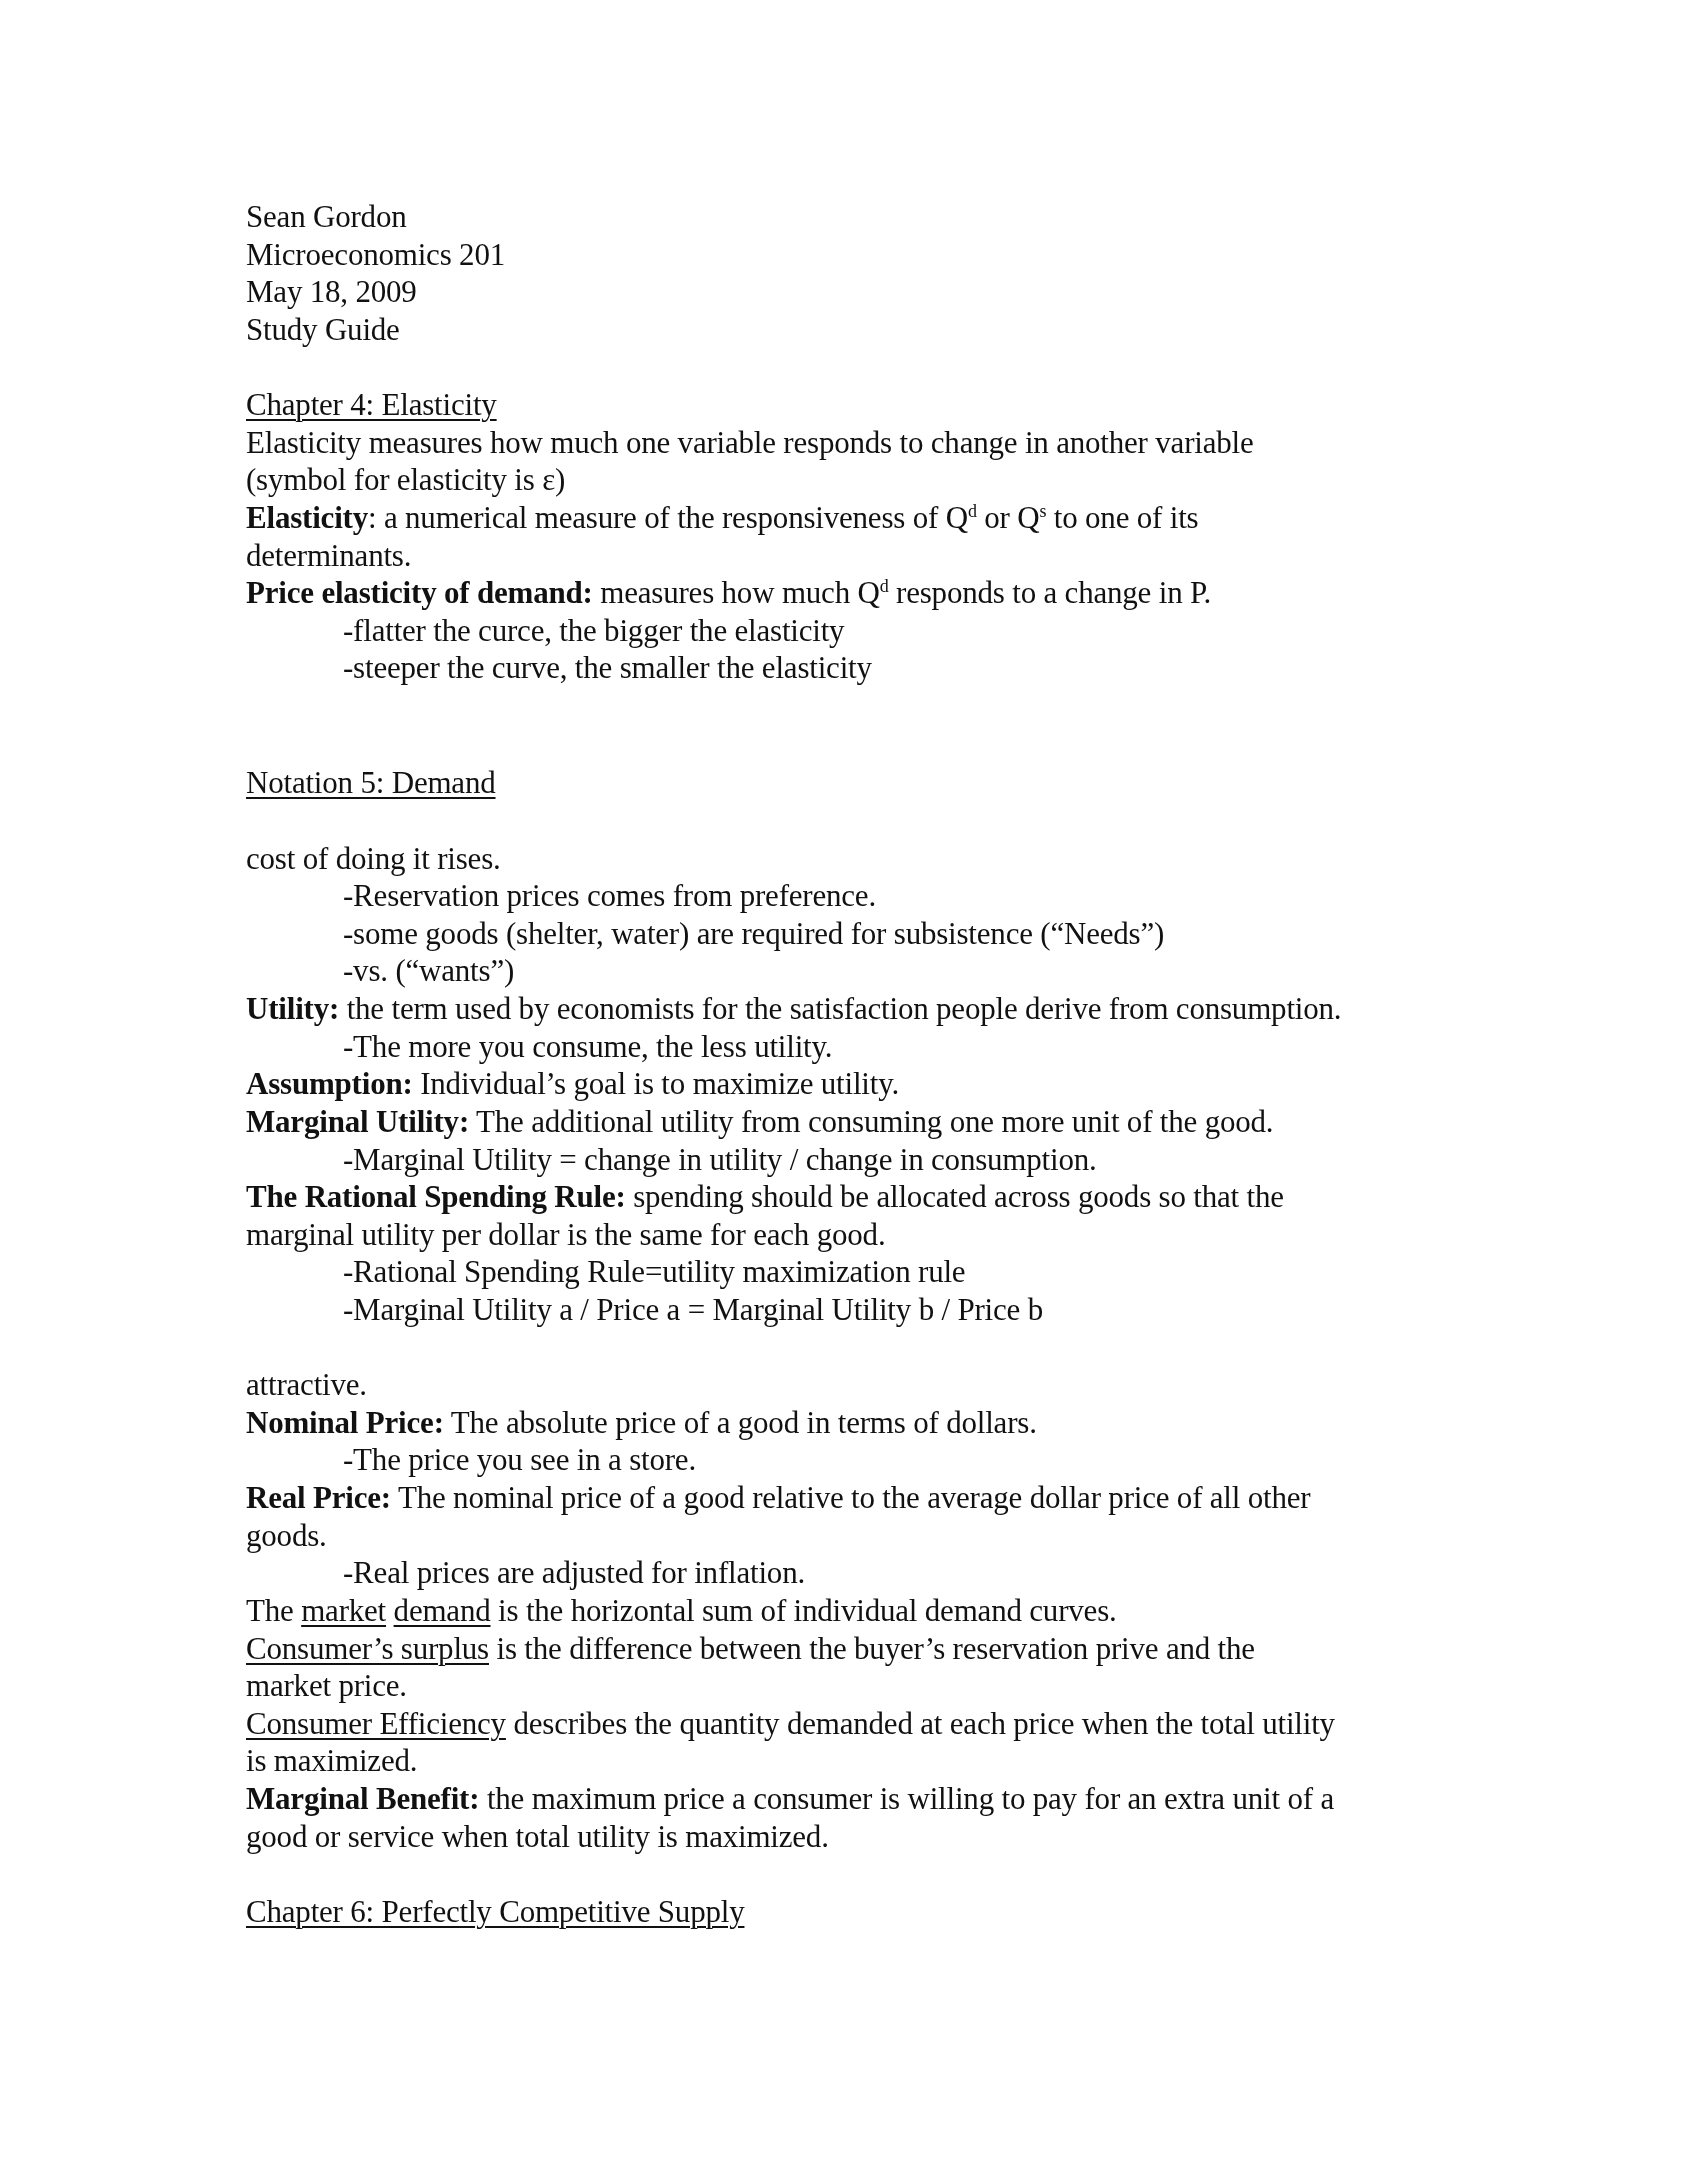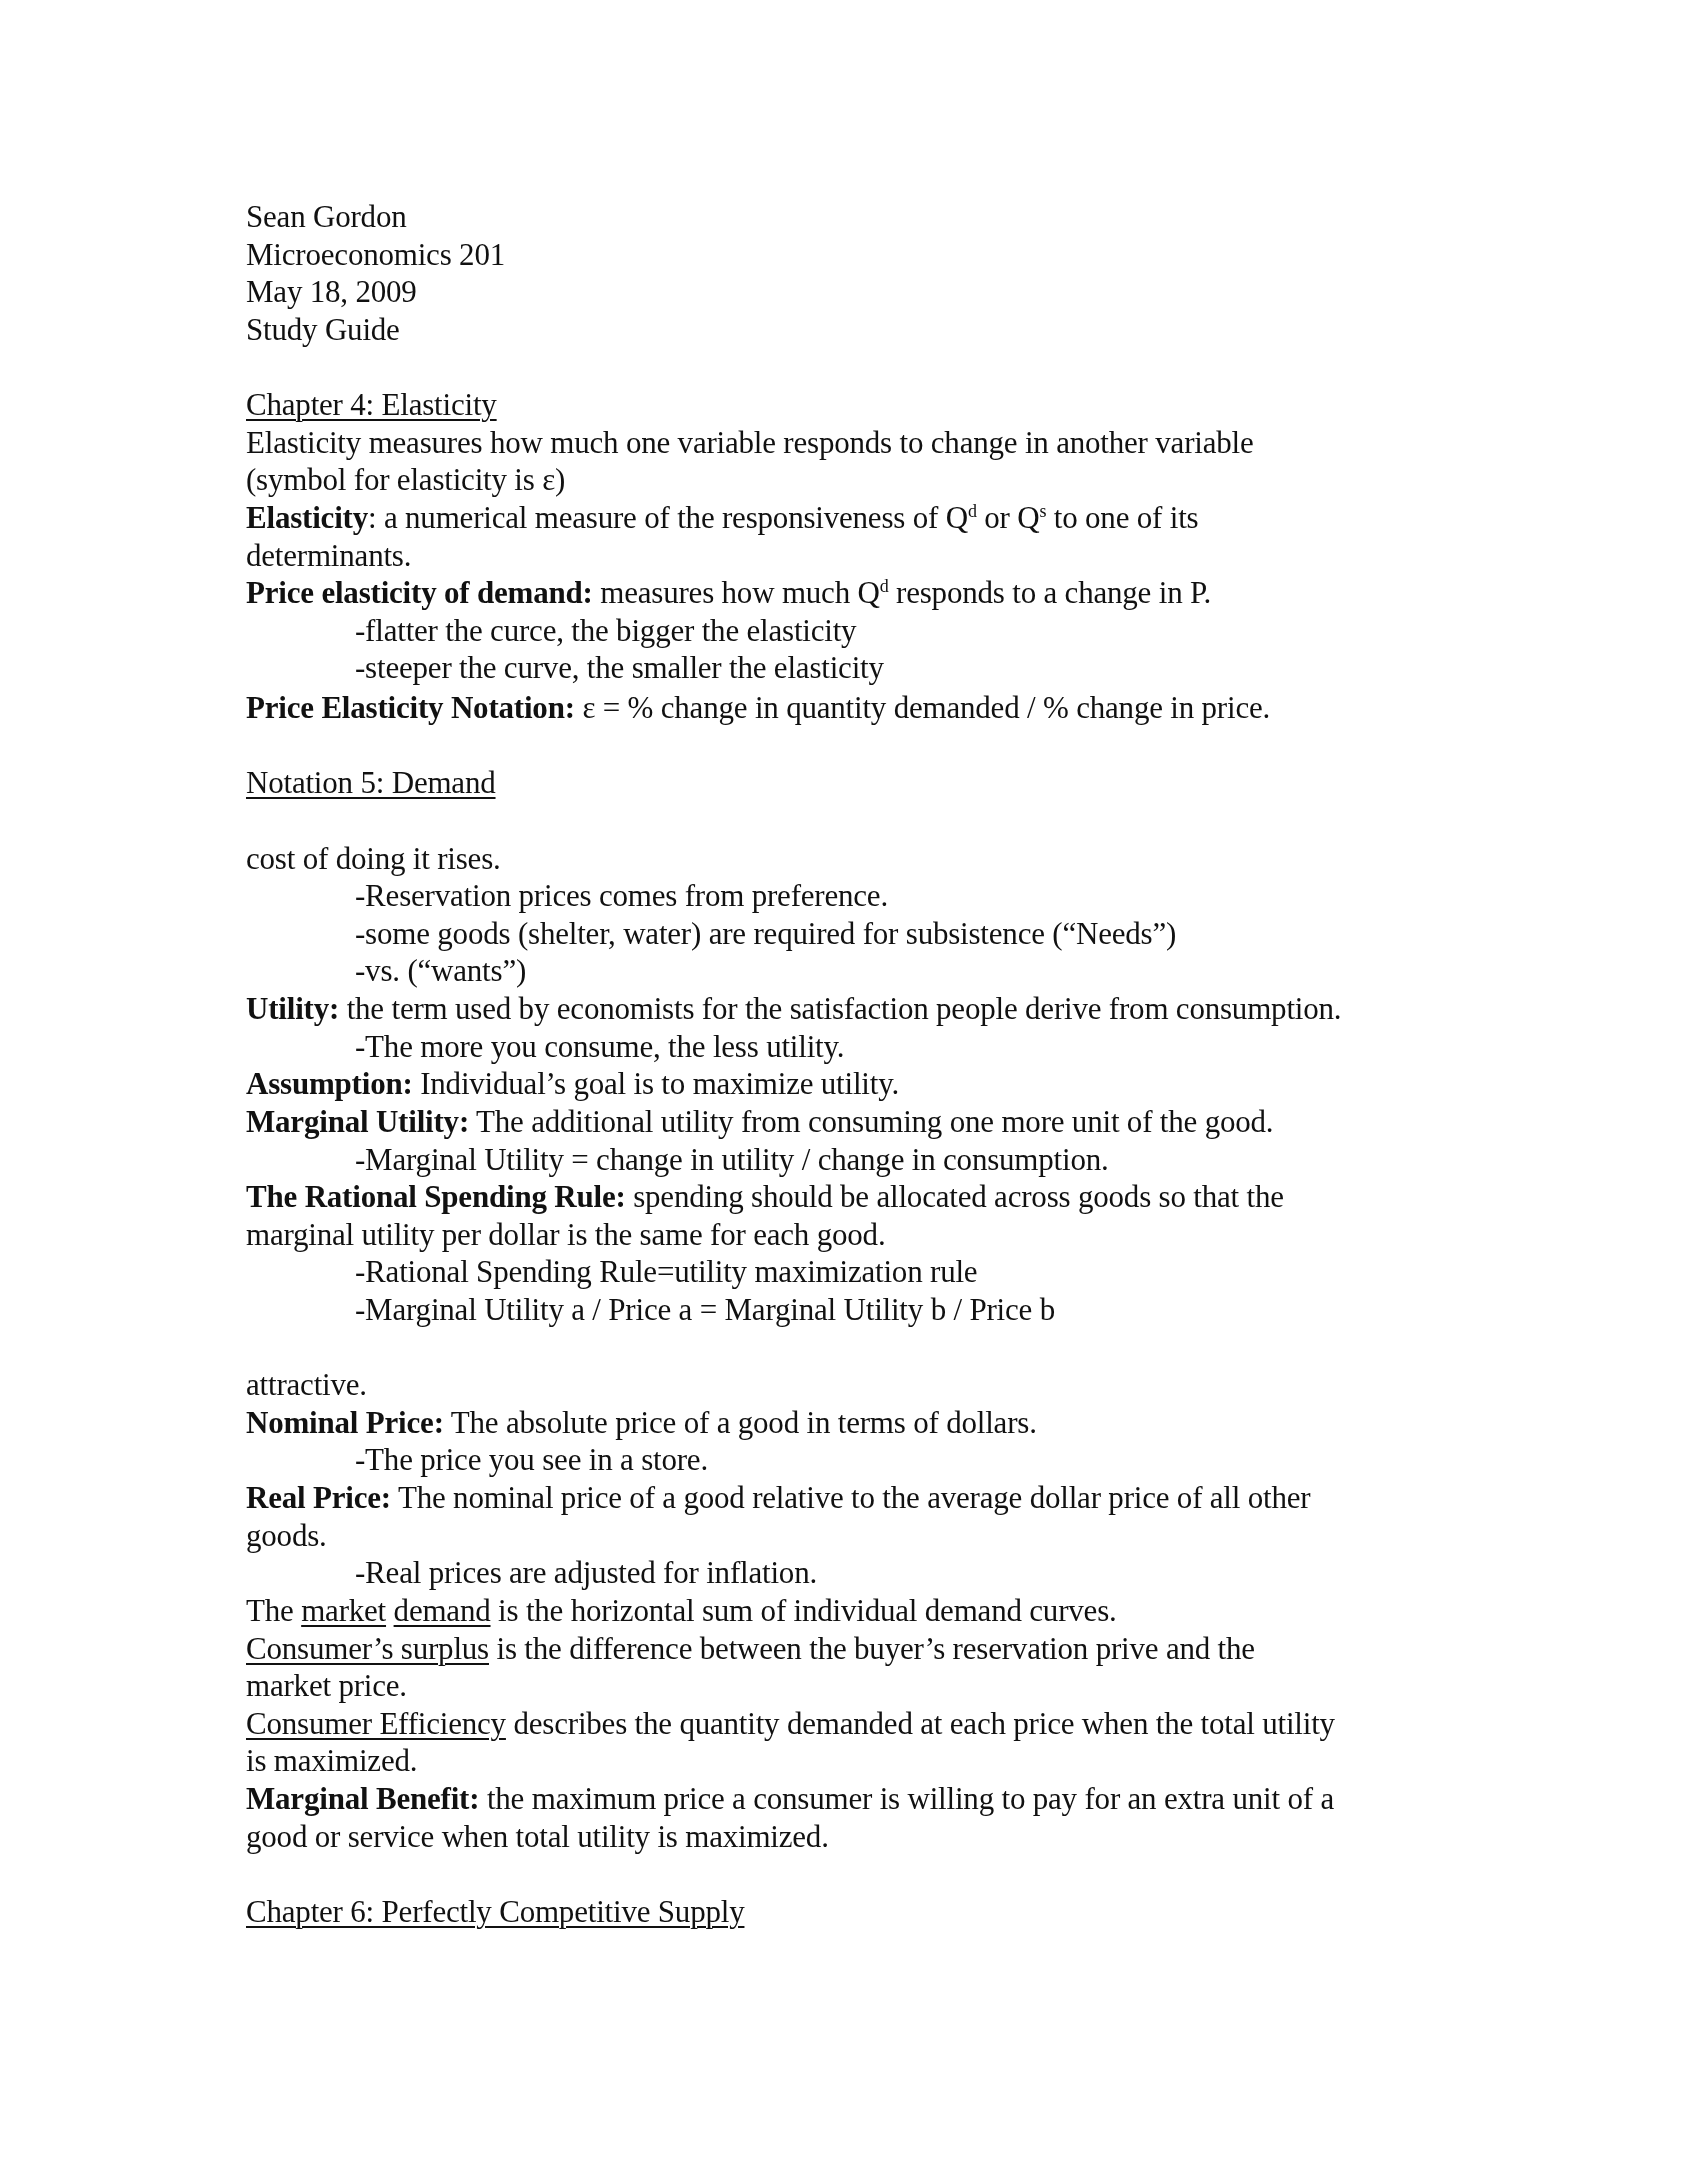--- a/index.html
+++ b/index.html
@@ -5,21 +5,21 @@
   html, body { margin: 0; padding: 0; background: #ffffff; }
   body { width: 1683px; height: 2178px; position: relative; overflow: hidden; }
   .page {
     position: absolute; left: 0; top: 0; width: 1683px; height: 1768px; background: #ffffff;
     font-family: "Liberation Serif", "DejaVu Serif", serif; color: #111111;
   }
   .line {
     position: absolute; left: 246px; font-size: 31px; line-height: 38px; white-space: nowrap;
     letter-spacing: -0.2px;
   }
-  .indent { left: 343px; margin-left: 12px; }
+  .indent { left: 343px; }
   .b { font-weight: bold; }
   .u { text-decoration: underline; text-decoration-thickness: 2px; text-underline-offset: 4px; }
   sup { font-size: 18px; line-height: 0; vertical-align: 11px; }
 </style>
 </head>
 <body>
 
 <div class="page">
 
   <div class="line" style="top:198px">Sean Gordon</div>
@@ -32,23 +32,20 @@
   <div class="line" style="top:461px">(symbol for elasticity is ε)</div>
   <div class="line" style="top:499px">
     <span class="b">Elasticity</span><span>: a numerical measure of the responsiveness of Q</span><sup>d</sup><span> or Q</span><sup>s</sup><span> to one of its</span>
   </div>
   <div class="line" style="top:537px">determinants.</div>
   <div class="line" style="top:574px">
     <span class="b">Price elasticity of demand:</span><span> measures how much Q</span><sup>d</sup><span> responds to a change in P.</span>
   </div>
   <div class="line indent" style="top:612px">-flatter the curce, the bigger the elasticity</div>
   <div class="line indent" style="top:649px">-steeper the curve, the smaller the elasticity</div>
-  <div class="line" style="top:689px">
-    <span class="b">Price Elasticity Notation:</span><span> ε = % change in quantity demanded / % change in price.</span>
-  </div>
 
   <div class="line u" style="top:764px">Notation 5: Demand</div>
   <div class="line" style="top:840px">cost of doing it rises.</div>
   <div class="line indent" style="top:877px">-Reservation prices comes from preference.</div>
   <div class="line indent" style="top:915px">-some goods (shelter, water) are required for subsistence (“Needs”)</div>
   <div class="line indent" style="top:952px">-vs. (“wants”)</div>
   <div class="line" style="top:990px">
     <span class="b">Utility:</span><span> the term used by economists for the satisfaction people derive from consumption.</span>
   </div>
   <div class="line indent" style="top:1028px">-The more you consume, the less utility.</div>

